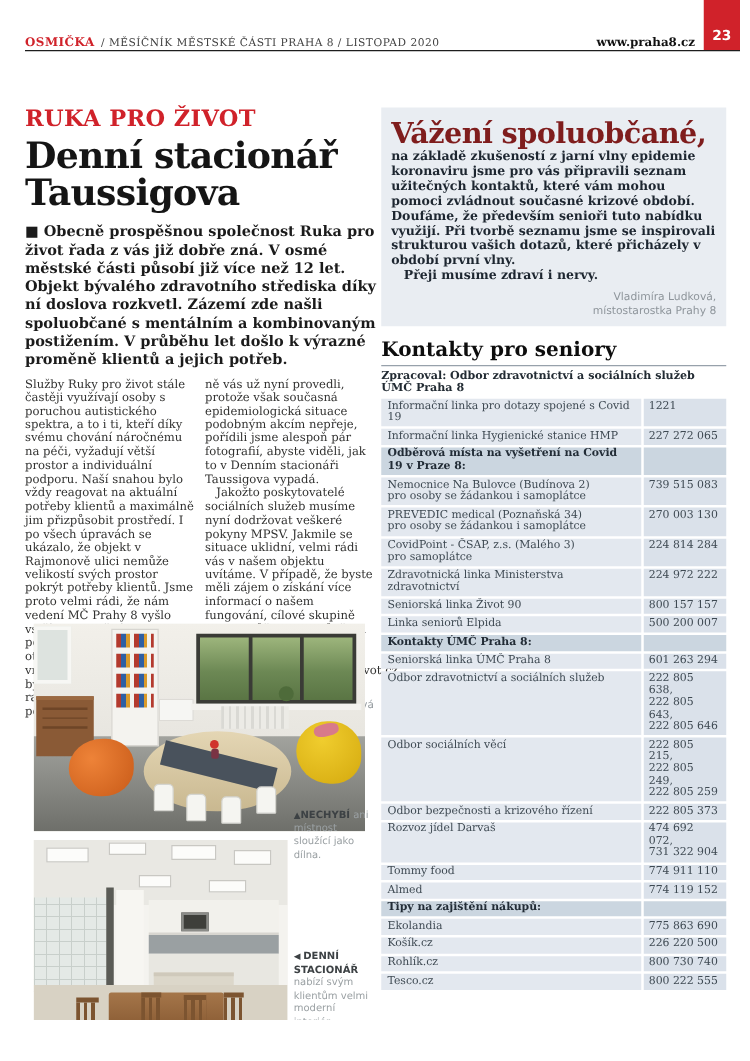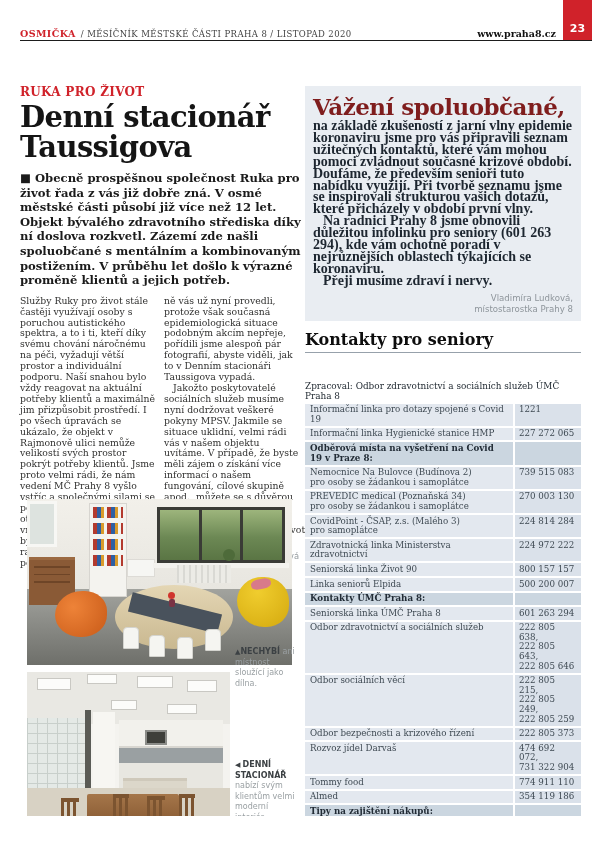--- a/index.html
+++ b/index.html
@@ -19,21 +19,21 @@
   .mast-sub{font-size:8.5px;letter-spacing:.4px;color:#3f3f3f;}
   .website{font-weight:bold;font-size:9.5px;color:#111;text-align:center;}
   .pagenum{position:absolute;top:0;right:8px;width:29px;height:40px;background:var(--accent);
            color:#fff;display:flex;align-items:flex-end;justify-content:center;
            font-family:"DejaVu Sans", "Liberation Sans", sans-serif;font-weight:bold;font-size:11px;
            padding-bottom:5px;}
   .header-rule{position:absolute;top:40px;left:20px;right:8px;border-top:1.2px solid #1d1d1d;}
 
   
   .article{position:absolute;left:20px;top:85px;width:281px;height:764px;}
-  .kicker{color:var(--accent);font-weight:bold;font-size:12px;letter-spacing:.3px;}
+  .kicker{color:var(--accent);font-weight:bold;font-size:18px;letter-spacing:.3px;}
   .headline{font-size:29px;line-height:30px;font-weight:800;letter-spacing:-.6px;color:#151515;margin-top:3px;}
   .lead{margin-top:9px;font-weight:bold;font-size:11.6px;line-height:14.6px;color:#1b1b1b;}
   .cols{display:flex;gap:7px;margin-top:8px;}
   .col{width:137px;font-size:9.3px;line-height:10.9px;color:#30302f;hyphens:auto;}
   .col p + p{text-indent:9px;}
   .byline{text-align:right;font-family:"DejaVu Sans", "Liberation Sans", sans-serif;
           font-size:8.3px;color:#939a9e;margin-top:4px;padding-right:2px;}
 
   
   .photo{position:absolute;overflow:hidden;background:#efede8;}
@@ -97,28 +97,28 @@
            font-size:8px;line-height:10.5px;color:#9aa0a3;}
   .caption1{top:562px;left:215px;}
   .caption2{top:675px;left:215px;}
   .cap-term{font-weight:bold;color:#3c4144;}
   .cap-marker{color:#3c4144;font-size:7px;}
 
   
   .rightcol{position:absolute;left:305px;top:86px;width:276px;}
   .letter{background:var(--panel);padding:8px 8px 6px;}
   .letter-title{font-size:23px;line-height:25px;font-weight:800;letter-spacing:-.5px;color:#7f1d1d;margin-bottom:1px;}
-  .letter p{font-weight:bold;font-size:14px;line-height:11.9px;color:#1d2630;font-family:Liberation Serif, serif;}
+  .letter p{font-weight:bold;font-size:10px;line-height:11.9px;color:#1d2630;}
   .letter p.ind{text-indent:10px;}
   .letter-sig{text-align:right;font-family:"DejaVu Sans", "Liberation Sans", sans-serif;
               font-size:8.6px;line-height:11px;color:#8e959b;margin-top:6px;}
 
   .contacts-heading{font-size:16px;font-weight:800;color:#0d0d0d;margin-top:9px;padding-bottom:3px;
                     border-bottom:1px solid #97a1ab;}
-  .contacts-caption{font-size:8.9px;font-weight:normal;color:#222b33;padding:3px 0 3px;margin-top:25px;}
+  .contacts-caption{font-size:8.9px;font-weight:bold;color:#222b33;padding:3px 0 3px;}
   .crow{display:flex;margin-bottom:2px;}
   .cl{flex:1;margin-right:2px;padding:1.5px 5px;font-size:8.7px;line-height:9.6px;
       color:#3e4952;background:var(--rowbg);white-space:pre-line;}
   .cp{width:66px;padding:1.5px 4px;font-size:8.7px;line-height:9.6px;color:#3e4952;
       background:var(--phonebg);white-space:pre-line;}
   .crow-section .cl,.crow-section .cp{background:var(--sectionbg);font-weight:bold;color:#222c36;}
 </style>
 </head>
 <body>
 
@@ -221,21 +221,20 @@
     </div>
     <div class="caption caption2">
       <span class="cap-marker">◀ </span><span class="cap-term">DENNÍ STACIONÁŘ</span><span> nabízí svým klientům velmi moderní interiér.</span>
     </div>
   </div>
 
   <div class="rightcol">
     <div class="letter">
       <div class="letter-title">Vážení spoluobčané,</div>
       <p>na základě zkušeností z jarní vlny epidemie koronaviru jsme pro vás připravili seznam užitečných kontaktů, které vám mohou pomoci zvládnout současné krizové období. Doufáme, že především senioři tuto nabídku využijí. Při tvorbě seznamu jsme se inspirovali strukturou vašich dotazů, které přicházely v období první vlny.</p>
-      <p class="ind">Na radnici Prahy 8 jsme obnovili důležitou infolinku pro seniory (601 263 294), kde vám ochotně poradí v nejrůznějších oblastech týkajících se koronaviru.</p>
       <p class="ind">Přeji musíme zdraví i nervy.</p>
       <div class="letter-sig">
         <span>Vladimíra Ludková,</span><br>
         <span>místostarostka Prahy 8</span>
       </div>
     </div>
 
     <div class="contacts-heading">Kontakty pro seniory</div>
     <div class="contacts-caption">Zpracoval: Odbor zdravotnictví a sociálních služeb ÚMČ Praha 8</div>
     <div id="contacts-table">
@@ -306,21 +305,21 @@
           <div class="cl">Rozvoz jídel Darvaš</div>
           <div class="cp">474 692 072,
 731 322 904</div>
         </div>
         <div class="crow">
           <div class="cl">Tommy food</div>
           <div class="cp">774 911 110</div>
         </div>
         <div class="crow">
           <div class="cl">Almed</div>
-          <div class="cp">354 119 186</div>
+          <div class="cp">774 119 152</div>
         </div>
         <div class="crow crow-section">
           <div class="cl">Tipy na zajištění nákupů:</div>
           <div class="cp"></div>
         </div>
         <div class="crow">
           <div class="cl">Ekolandia</div>
           <div class="cp">775 863 690</div>
         </div>
         <div class="crow">

